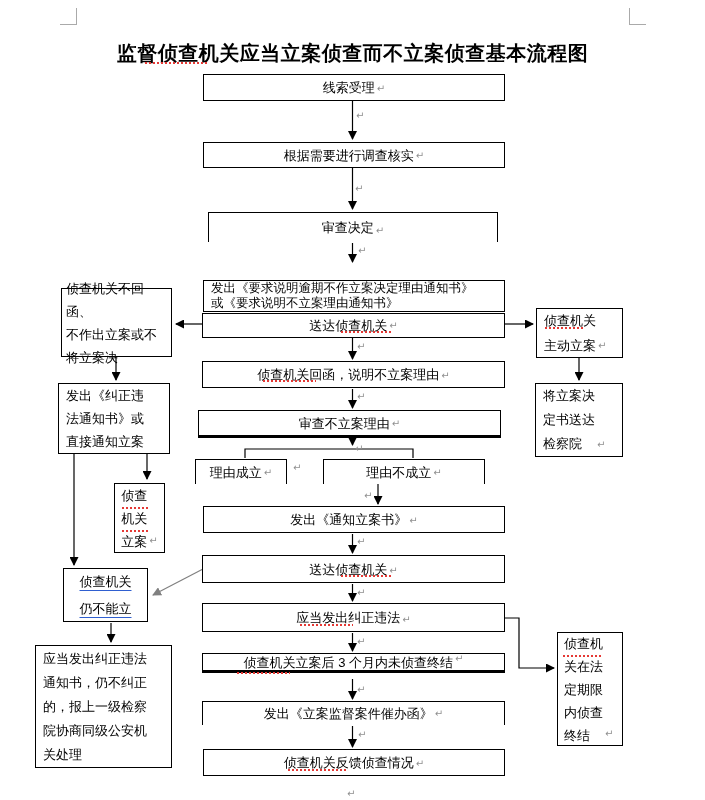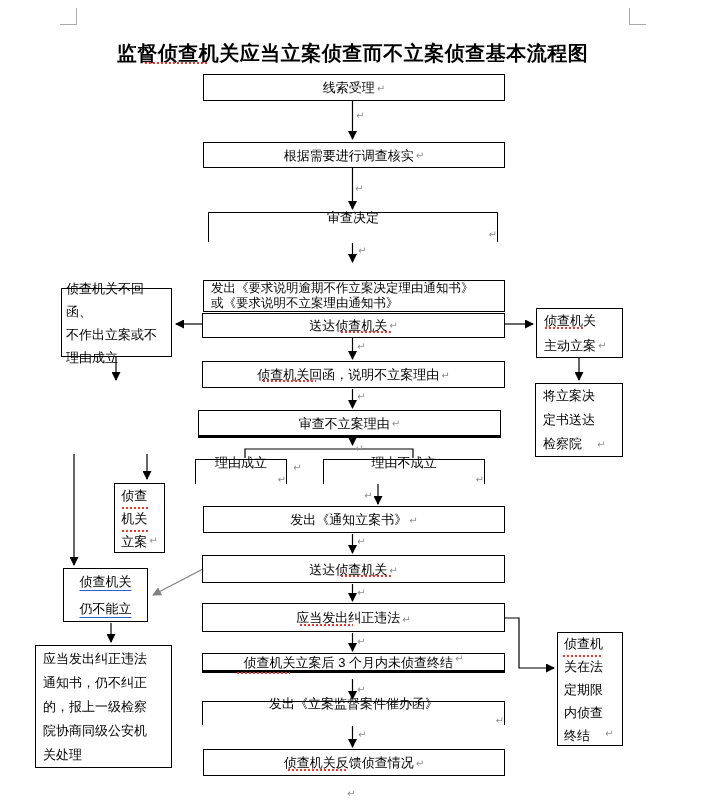--- a/index.html
+++ b/index.html
@@ -4,21 +4,21 @@
 <style>
   html,body{margin:0;padding:0;background:#fff;}
   #stage{position:relative;width:705px;height:800px;background:#ffffff;overflow:hidden;
          font-family:"Liberation Sans","DejaVu Sans",sans-serif;color:#000;}
   .title{position:absolute;left:0;top:40px;width:705px;text-align:center;
          font-size:20px;font-weight:bold;letter-spacing:0.5px;}
   .box{position:absolute;box-sizing:border-box;border:1px solid #000;background:#fff;
        display:flex;align-items:center;justify-content:center;font-size:13px;line-height:17px;}
   .box .lbl{white-space:pre-line;}
   .main{text-align:center;}
-  .open-bottom{border-bottom:none;flex-direction:column;}
+  .open-bottom{border-bottom:none;}
   .thick-bottom{border-bottom-width:3px;}
   .leftalign{justify-content:flex-start;text-align:left;padding-left:7px;padding-right:3px;}
   .lh23 .lbl{line-height:23px;}
   .lh24 .lbl{line-height:24px;}
   .lh25 .lbl{line-height:25px;}
   .lh27 .lbl{line-height:27px;}
   .small-notice{font-size:12.5px;line-height:15px;margin-top:16px;}
   .ul-blue .lbl{text-decoration:underline;text-decoration-color:#2f5fd0;text-underline-offset:4px;}
   .pmark{color:#909090;font-size:10px;margin-left:2px;align-self:flex-end;padding-bottom:3px;}
   .fpmark{position:absolute;color:#909090;font-size:10px;}
@@ -147,23 +147,28 @@
   </div>
 
   <div class="box main" style="left:203px;top:749px;width:302px;height:27px">
     <span class="lbl">侦查机关反馈侦查情况</span>
       <span class="pmark">↵</span>
   </div>
 
   <div class="box leftalign lh23" style="left:61px;top:288px;width:111px;height:69px;padding-left:4px">
     <span class="lbl">侦查机关不回函、
 不作出立案或不
-理由成立</span>
-  </div>
-
+将立案决</span>
+  </div>
+
+  <div class="box leftalign lh23" style="left:58px;top:383px;width:112px;height:71px">
+    <span class="lbl">发出《纠正违
+法通知书》或
+直接通知立案</span>
+  </div>
 
   <div class="box main lh23" style="left:114px;top:483px;width:51px;height:70px">
     <span class="lbl">侦查
 机关
 立案</span>
       <span class="pmark">↵</span>
   </div>
 
   <div class="box main lh27 ul-blue" style="left:63px;top:568px;width:85px;height:54px">
     <span class="lbl">侦查机关

